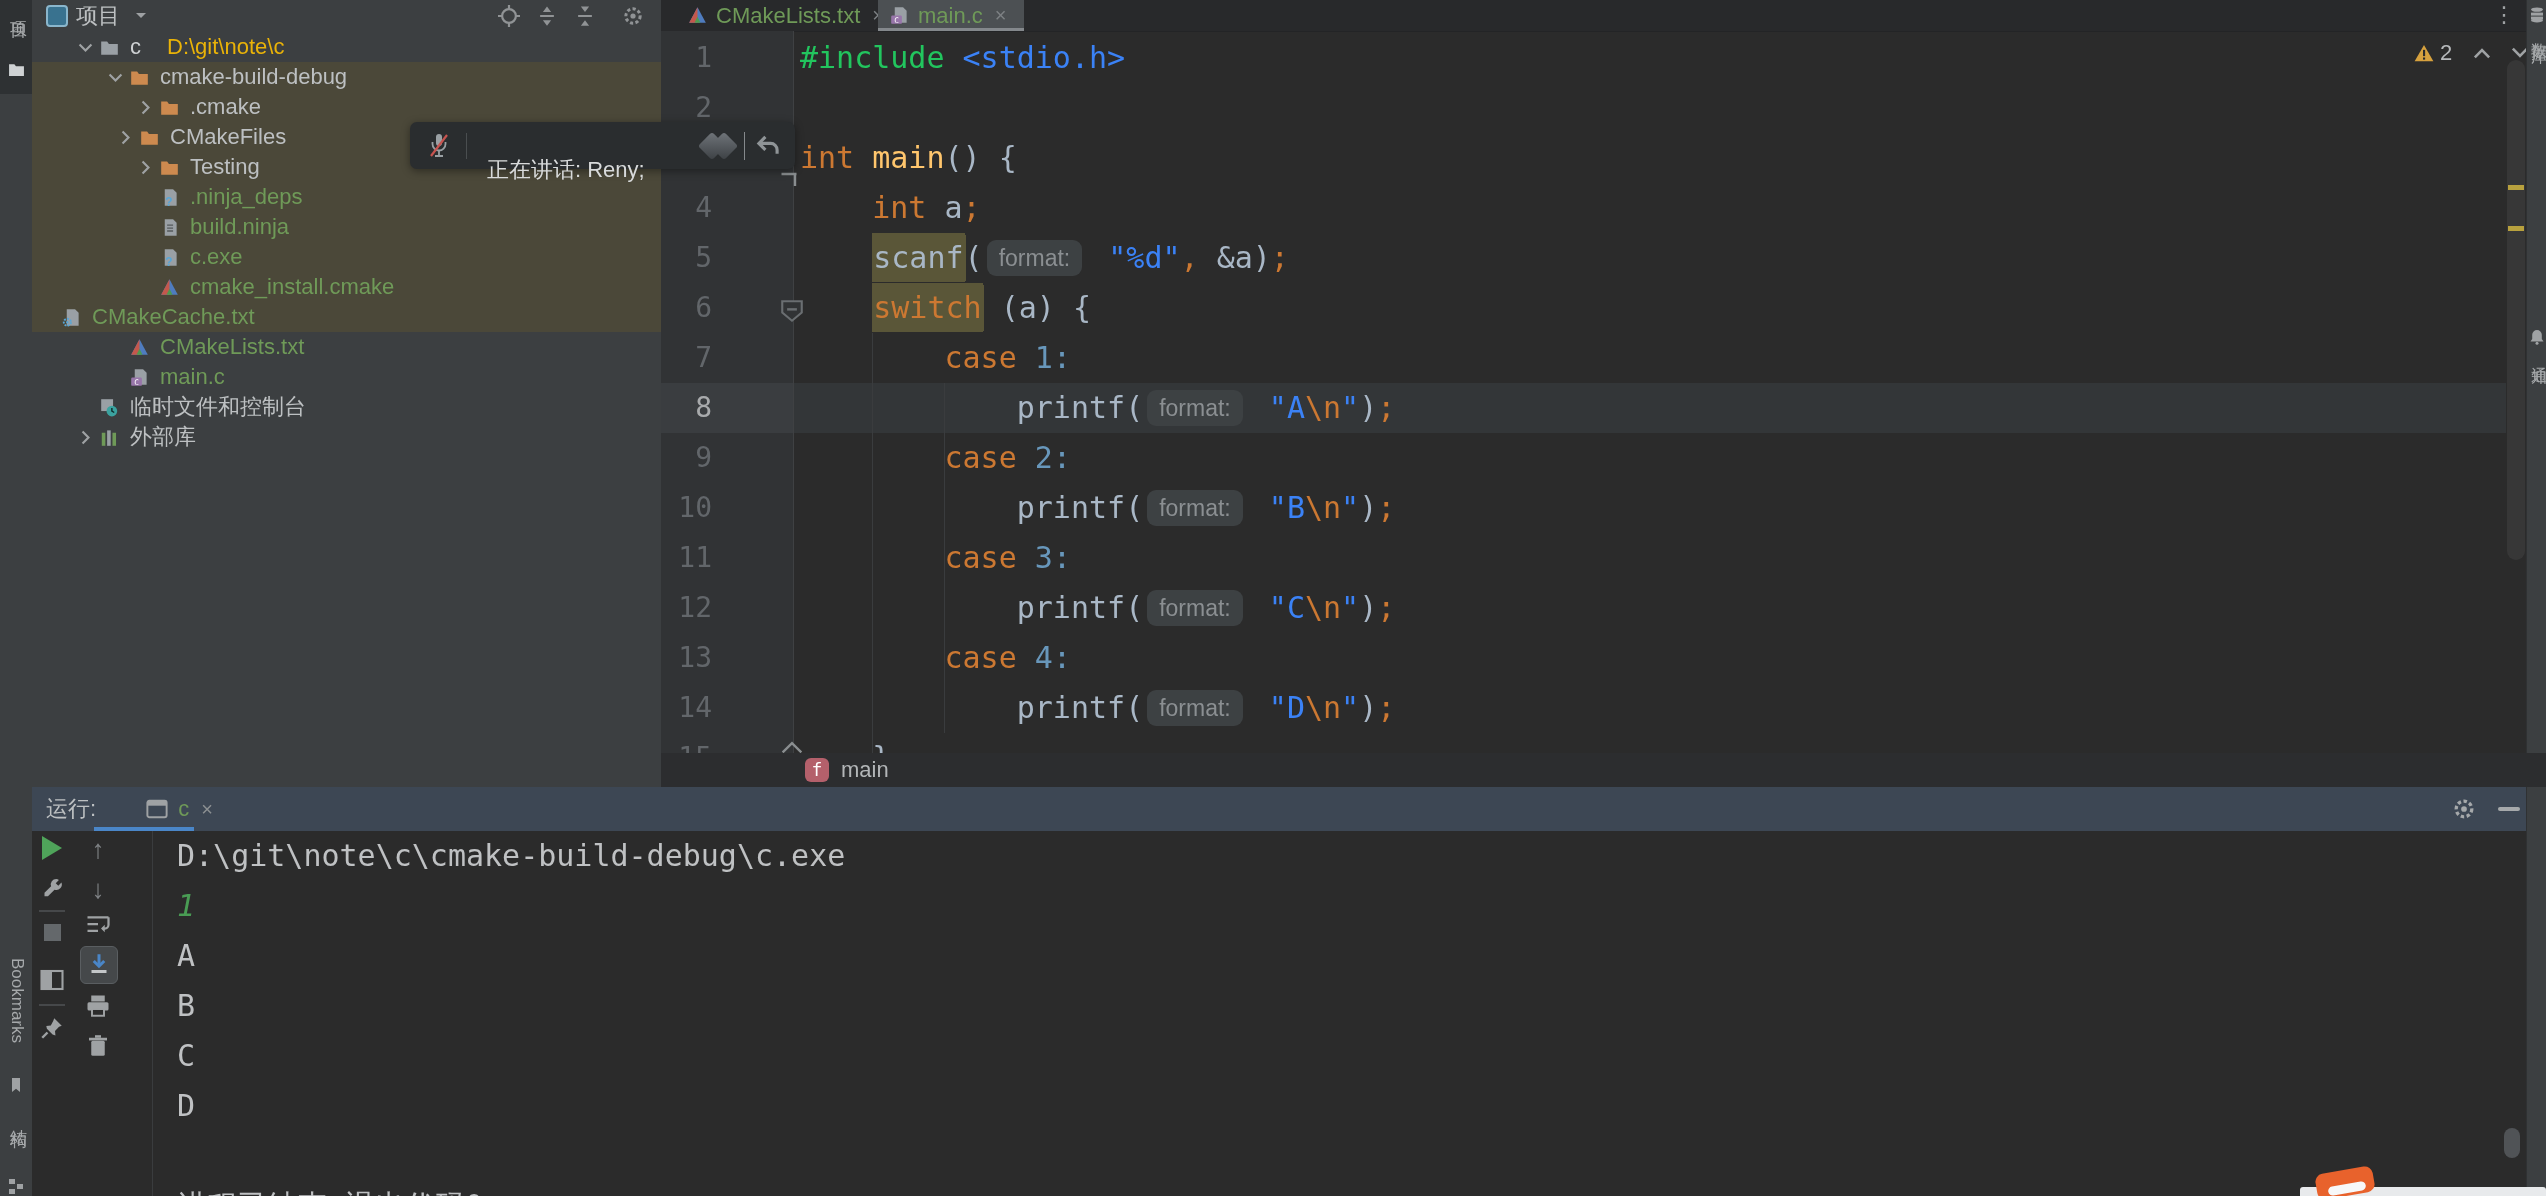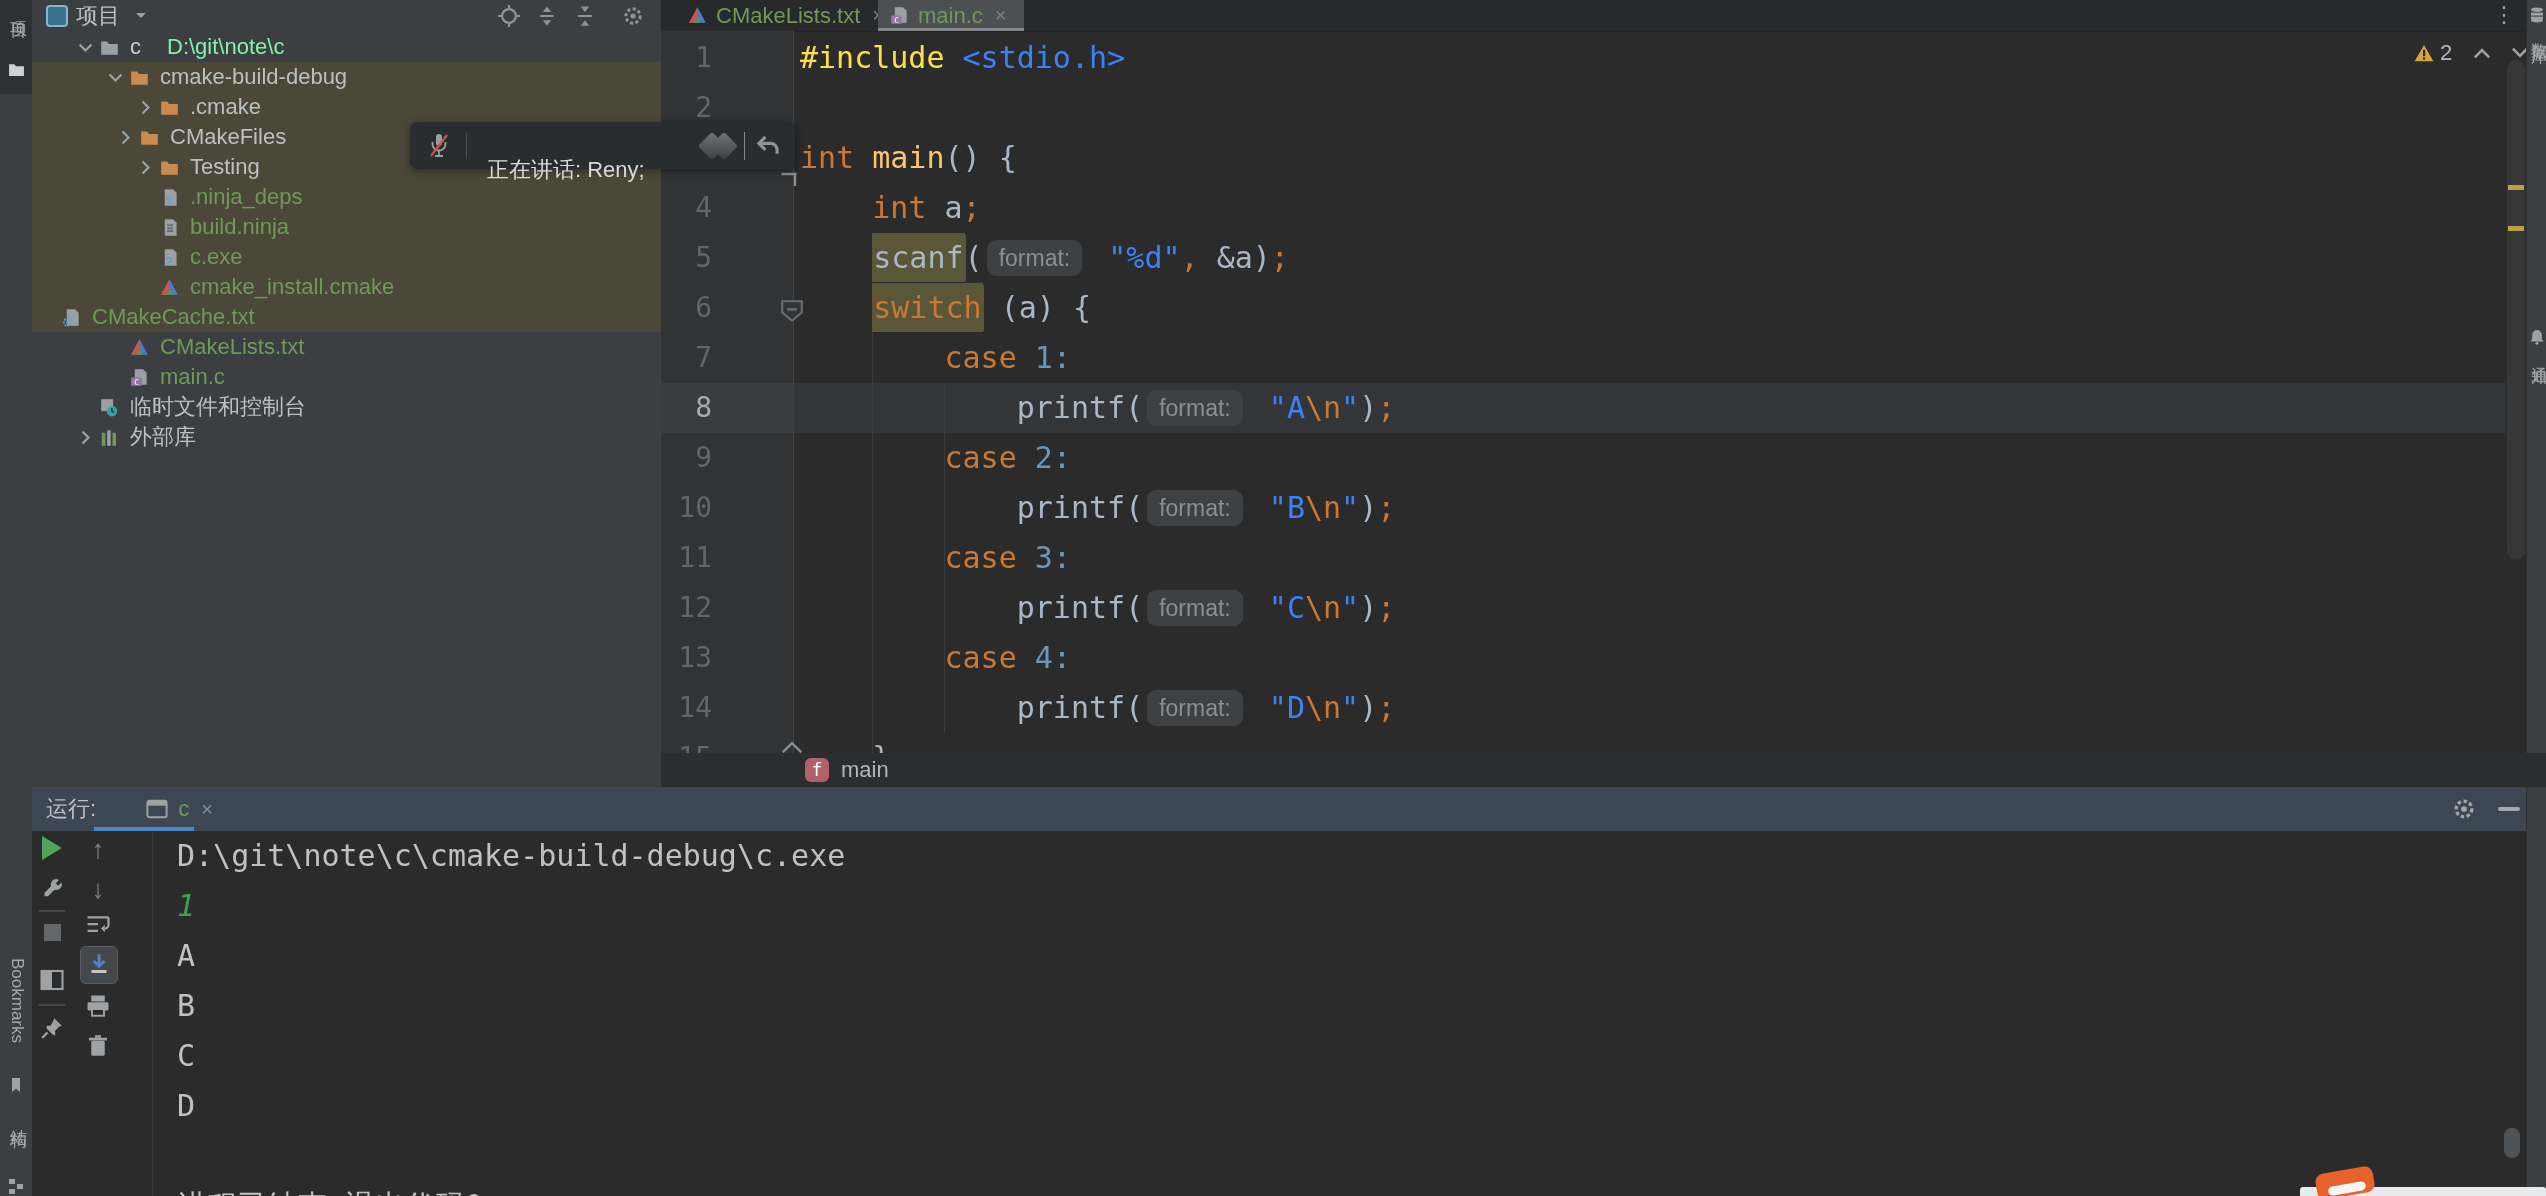--- a/index.html
+++ b/index.html
@@ -23,21 +23,21 @@
   .spacer{flex:1;}
   
   #project-tree{left:32px;top:32px;width:629px;height:755px;overflow:hidden;}
   .tree-row{height:30px;display:flex;align-items:center;font-size:22px;white-space:nowrap;}
   .tree-row.sel{background:#4b4839;}
   .tree-row .chev{width:30px;height:20px;display:flex;align-items:center;justify-content:center;flex:none;}
   .tree-row .ticon{width:19px;height:19px;margin-right:11px;flex:none;}
   .tree-row .lab{color:#bdc0c2;}
   .tree-row .lab.green{color:#6f9a58;}
   .tree-row .lab.rootn{color:#ced1d3;}
-  .tree-row .tpath{color:#86efac;margin-left:26px;}
+  .tree-row .tpath{color:#eab308;margin-left:26px;}
 
   
   #tabstrip{left:661px;top:0;width:1885px;height:31px;background:#28292b;border-bottom:1px solid #232426;}
   .etab{position:absolute;top:0;height:31px;display:flex;align-items:center;font-size:22px;color:#6f9a58;}
   .etab .ticon{width:19px;height:19px;margin-right:9px;}
   .etab .x{color:#7d8184;font-size:20px;margin-left:12px;}
   #tab-cmakelists{left:678px;width:200px;padding-left:10px;}
   #tab-mainc{left:878px;width:146px;background:#4c5053;padding-left:12px;box-sizing:border-box;}
   #tab-mainc-underline{left:878px;top:28px;width:146px;height:3px;background:#84888c;}
   #tabs-kebab{left:2492px;top:1px;width:24px;height:28px;color:#9fa2a4;font-size:22px;text-align:center;line-height:28px;}
@@ -48,21 +48,21 @@
            font-family:"DejaVu Sans Mono",monospace;font-size:28px;color:#62666a;}
   .gut-num.cur{color:#a8aaac;}
   #gutter-hl{left:661px;top:383px;width:132px;height:50px;background:#3a3d40;}
   #codeline-hl{left:793px;top:383px;width:1713px;height:50px;background:#333638;}
   .occ-hl{position:absolute;background:#5a5638;}
   .iguide{position:absolute;width:1px;background:#3a3c3e;}
 
   #code{left:800px;top:33px;width:1700px;height:722px;}
   .code-line{position:absolute;left:0;height:50px;line-height:50px;white-space:pre;
              font-family:"DejaVu Sans Mono",monospace;font-size:30px;}
-  .tok-p{color:#a9b7c6}.tok-k{color:#cc7832}.tok-f{color:#ffc66d}.tok-m{color:#fde047}
+  .tok-p{color:#a9b7c6}.tok-k{color:#cc7832}.tok-f{color:#ffc66d}.tok-m{color:#22c55e}
   .tok-s{color:#3b82f6}.tok-e{color:#cc7832}.tok-n{color:#6897bb}
   .tok-hl{background:#5a5638;padding:7px 1px;}
   .inlay{display:inline-block;background:#3d4143;color:#8b8f92;border-radius:9px;padding:0 12px;
          font-family:"Liberation Sans",sans-serif;font-size:23px;height:36px;line-height:36px;
          vertical-align:middle;margin:0 8px 4px 4px;}
 
   
   #inspections{left:2414px;top:40px;height:26px;display:flex;align-items:center;}
   #inspections .cnt{font-size:22px;color:#b6b9bb;margin:0 10px 0 6px;}
 

